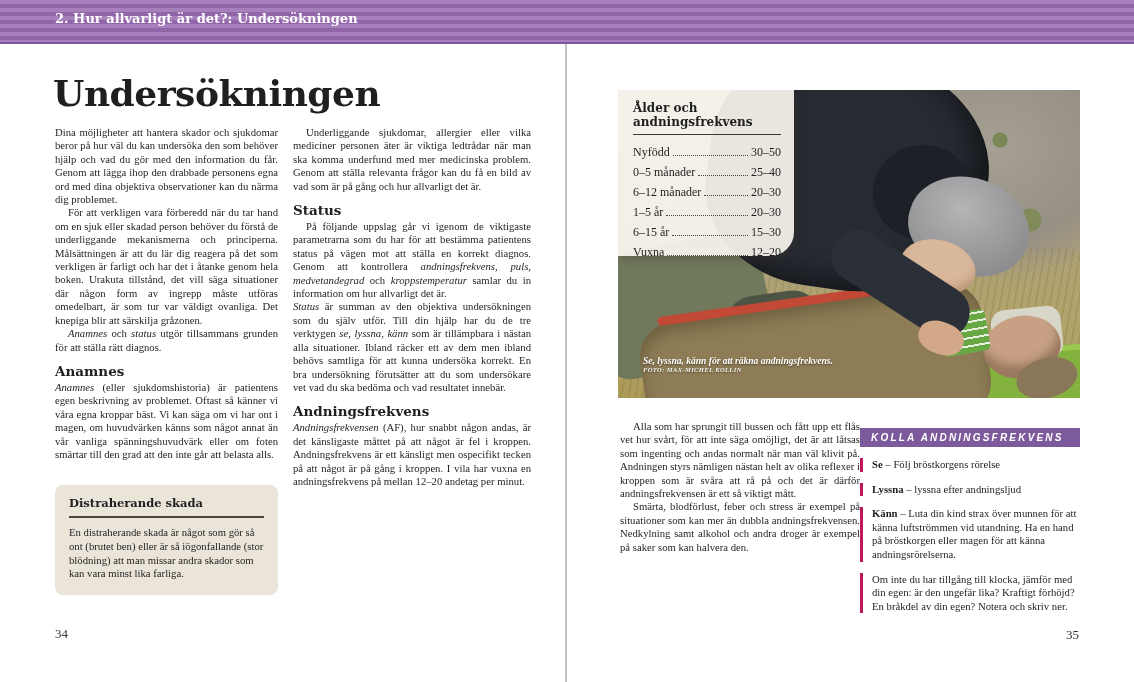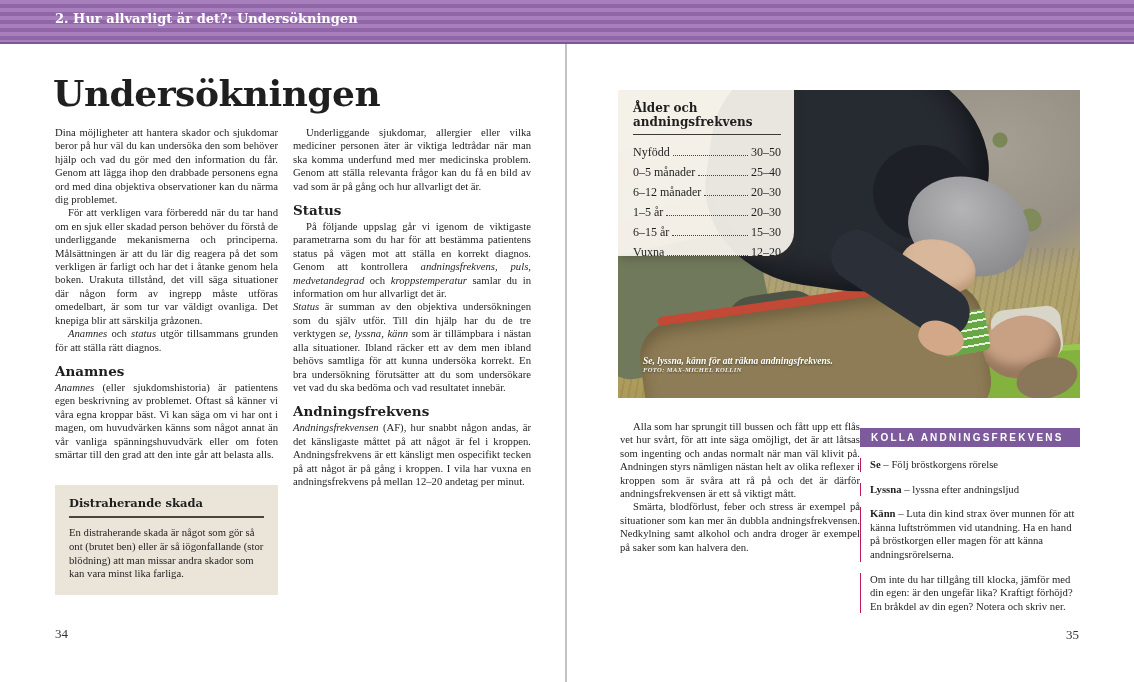--- a/index.html
+++ b/index.html
@@ -25,21 +25,21 @@
   i{font-style:italic;}
   .pagenum{position:absolute;font-size:13px;color:#333;}
 
   
   .title{position:absolute;left:53px;top:72px;margin:0;
          font-family:"DejaVu Serif",serif;font-weight:bold;font-size:36px;letter-spacing:-0.5px;}
   .col1{position:absolute;left:55px;top:126px;width:223px;}
   .col2{position:absolute;left:293px;top:126px;width:238px;}
   .pagenum-left{left:55px;top:626px;}
 
-  .note-box{margin-top:24px;background:#eae4d9;border-radius:0;padding:11px 14px 14px 14px;}
+  .note-box{margin-top:24px;background:#eae4d9;border-radius:8px;padding:11px 14px 14px 14px;}
   .note-box h3{margin:0;font-family:"DejaVu Serif",serif;font-weight:bold;font-size:11.5px;}
   .note-box .rule{height:0;border-bottom:2px solid #4a463f;margin:6px 0 8px 0;}
   .note-box p{margin:0;font-size:10.7px;line-height:13.6px;text-align:left;}
 
   
   .photo{position:absolute;left:618px;top:90px;width:462px;height:308px;margin:0;
          overflow:hidden;background:linear-gradient(160deg,#ccc8bf 0%,#b9b2a3 25%,#a89d83 52%,#b0a376 72%,#a2955c 100%);}
   .photo > div{position:absolute;}
   .ph-rock{right:-40px;top:-50px;width:280px;height:240px;
            background:radial-gradient(ellipse at 55% 45%,#a59f94 0%,#979084 50%,rgba(150,143,131,0) 75%);}
@@ -88,22 +88,22 @@
   .age-row .val{white-space:nowrap;}
 
   .photo-caption{position:absolute;left:16px;bottom:16px;margin:9px;color:#fff;}
   .cap-text{font-style:italic;font-weight:bold;font-size:9.5px;text-shadow:0 1px 2px rgba(0,0,0,.5);}
   .cap-credit{font-style:italic;font-weight:bold;font-size:6.5px;letter-spacing:.4px;opacity:.9;
               text-shadow:0 1px 2px rgba(0,0,0,.5);}
 
   .rcol1{position:absolute;left:620px;top:420px;width:240px;}
   .rcol2{position:absolute;left:860px;top:428px;width:220px;}
   .check-header{background:#7c5a9b;color:#fff;font-family:"Liberation Sans",sans-serif;
-                font-weight:bold;font-size:10px;letter-spacing:2.2px;padding:4px 0 4px 11px;}
-  .check-item{margin-top:11px;border-left:1px solid #be185d;padding-left:9px;
+                font-weight:bold;font-size:10px;letter-spacing:2.2px;padding:4px 0 4px 11px;font-style:italic;}
+  .check-item{margin-top:11px;border-left:3px solid #be185d;padding-left:9px;
               font-size:10.7px;line-height:13.6px;}
   .check-item b{font-weight:bold;}
   .pagenum-right{left:1066px;top:627px;}
 </style>
 </head>
 <body>
 
 <div class="screen">
 
   <header class="banner">

